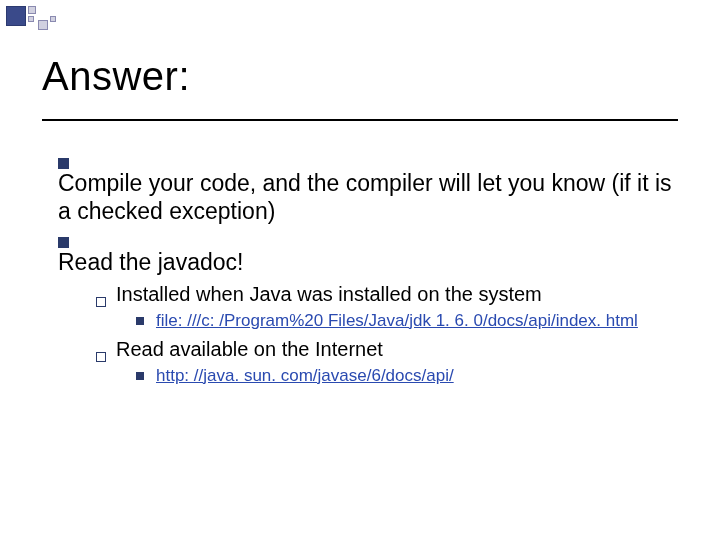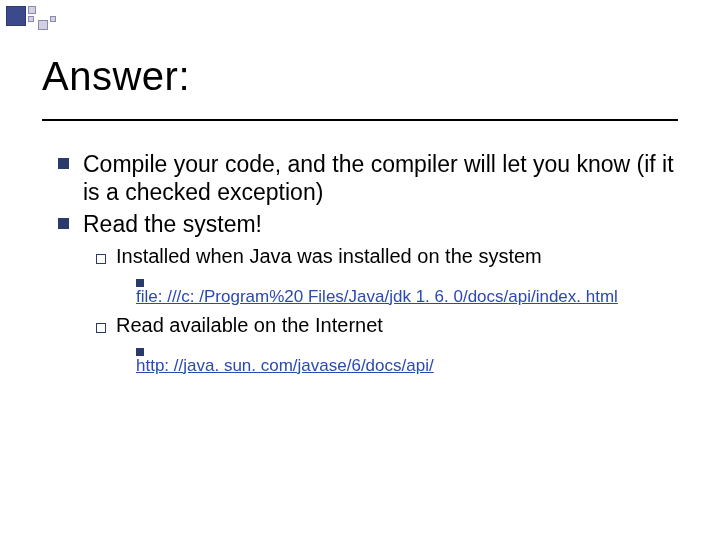--- a/index.html
+++ b/index.html
@@ -59,53 +59,53 @@
     top: 150px;
     left: 58px;
     right: 36px;
     font-size: 23px;
     line-height: 1.22;
   }
   .lvl1 {
     display: flex;
     align-items: flex-start;
     margin-bottom: 4px;
+    flex-direction: column;
   }
   .lvl1 .bullet {
     flex: 0 0 auto;
     width: 11px;
     height: 11px;
     background: #2a3a6a;
     margin-top: 8px;
     margin-right: 14px;
   }
   .lvl2 {
     display: flex;
-    align-items: center;
+    align-items: flex-end;
     margin-left: 38px;
     font-size: 20px;
     margin-top: 6px;
   }
   .lvl2 .bullet {
     flex: 0 0 auto;
     width: 10px;
     height: 10px;
     border: 1.5px solid #2a3a6a;
     box-sizing: border-box;
     margin-top: 6px;
     margin-right: 10px;
   }
   .lvl3 {
     display: flex;
     align-items: flex-start;
     margin-left: 78px;
     font-size: 17px;
     margin-top: 4px;
     margin-bottom: 6px;
-    flex-direction: column;
   }
   .lvl3 .bullet {
     flex: 0 0 auto;
     width: 8px;
     height: 8px;
     background: #2a3a6a;
     margin-top: 6px;
     margin-right: 12px;
   }
   .link {
@@ -132,21 +132,21 @@
 
   <div class="content">
 
     <div class="lvl1">
       <span class="bullet"></span>
       <span>Compile your code, and the compiler will let you know (if it is a checked exception)</span>
     </div>
 
     <div class="lvl1">
       <span class="bullet"></span>
-      <span>Read the system!</span>
+      <span>Read the javadoc!</span>
     </div>
 
     <div class="lvl2">
       <span class="bullet"></span>
       <span>Installed when Java was installed on the system</span>
     </div>
 
     <div class="lvl3">
       <span class="bullet"></span>
       <span class="link">file: ///c: /Program%20 Files/Java/jdk 1. 6. 0/docs/api/index. html</span>

